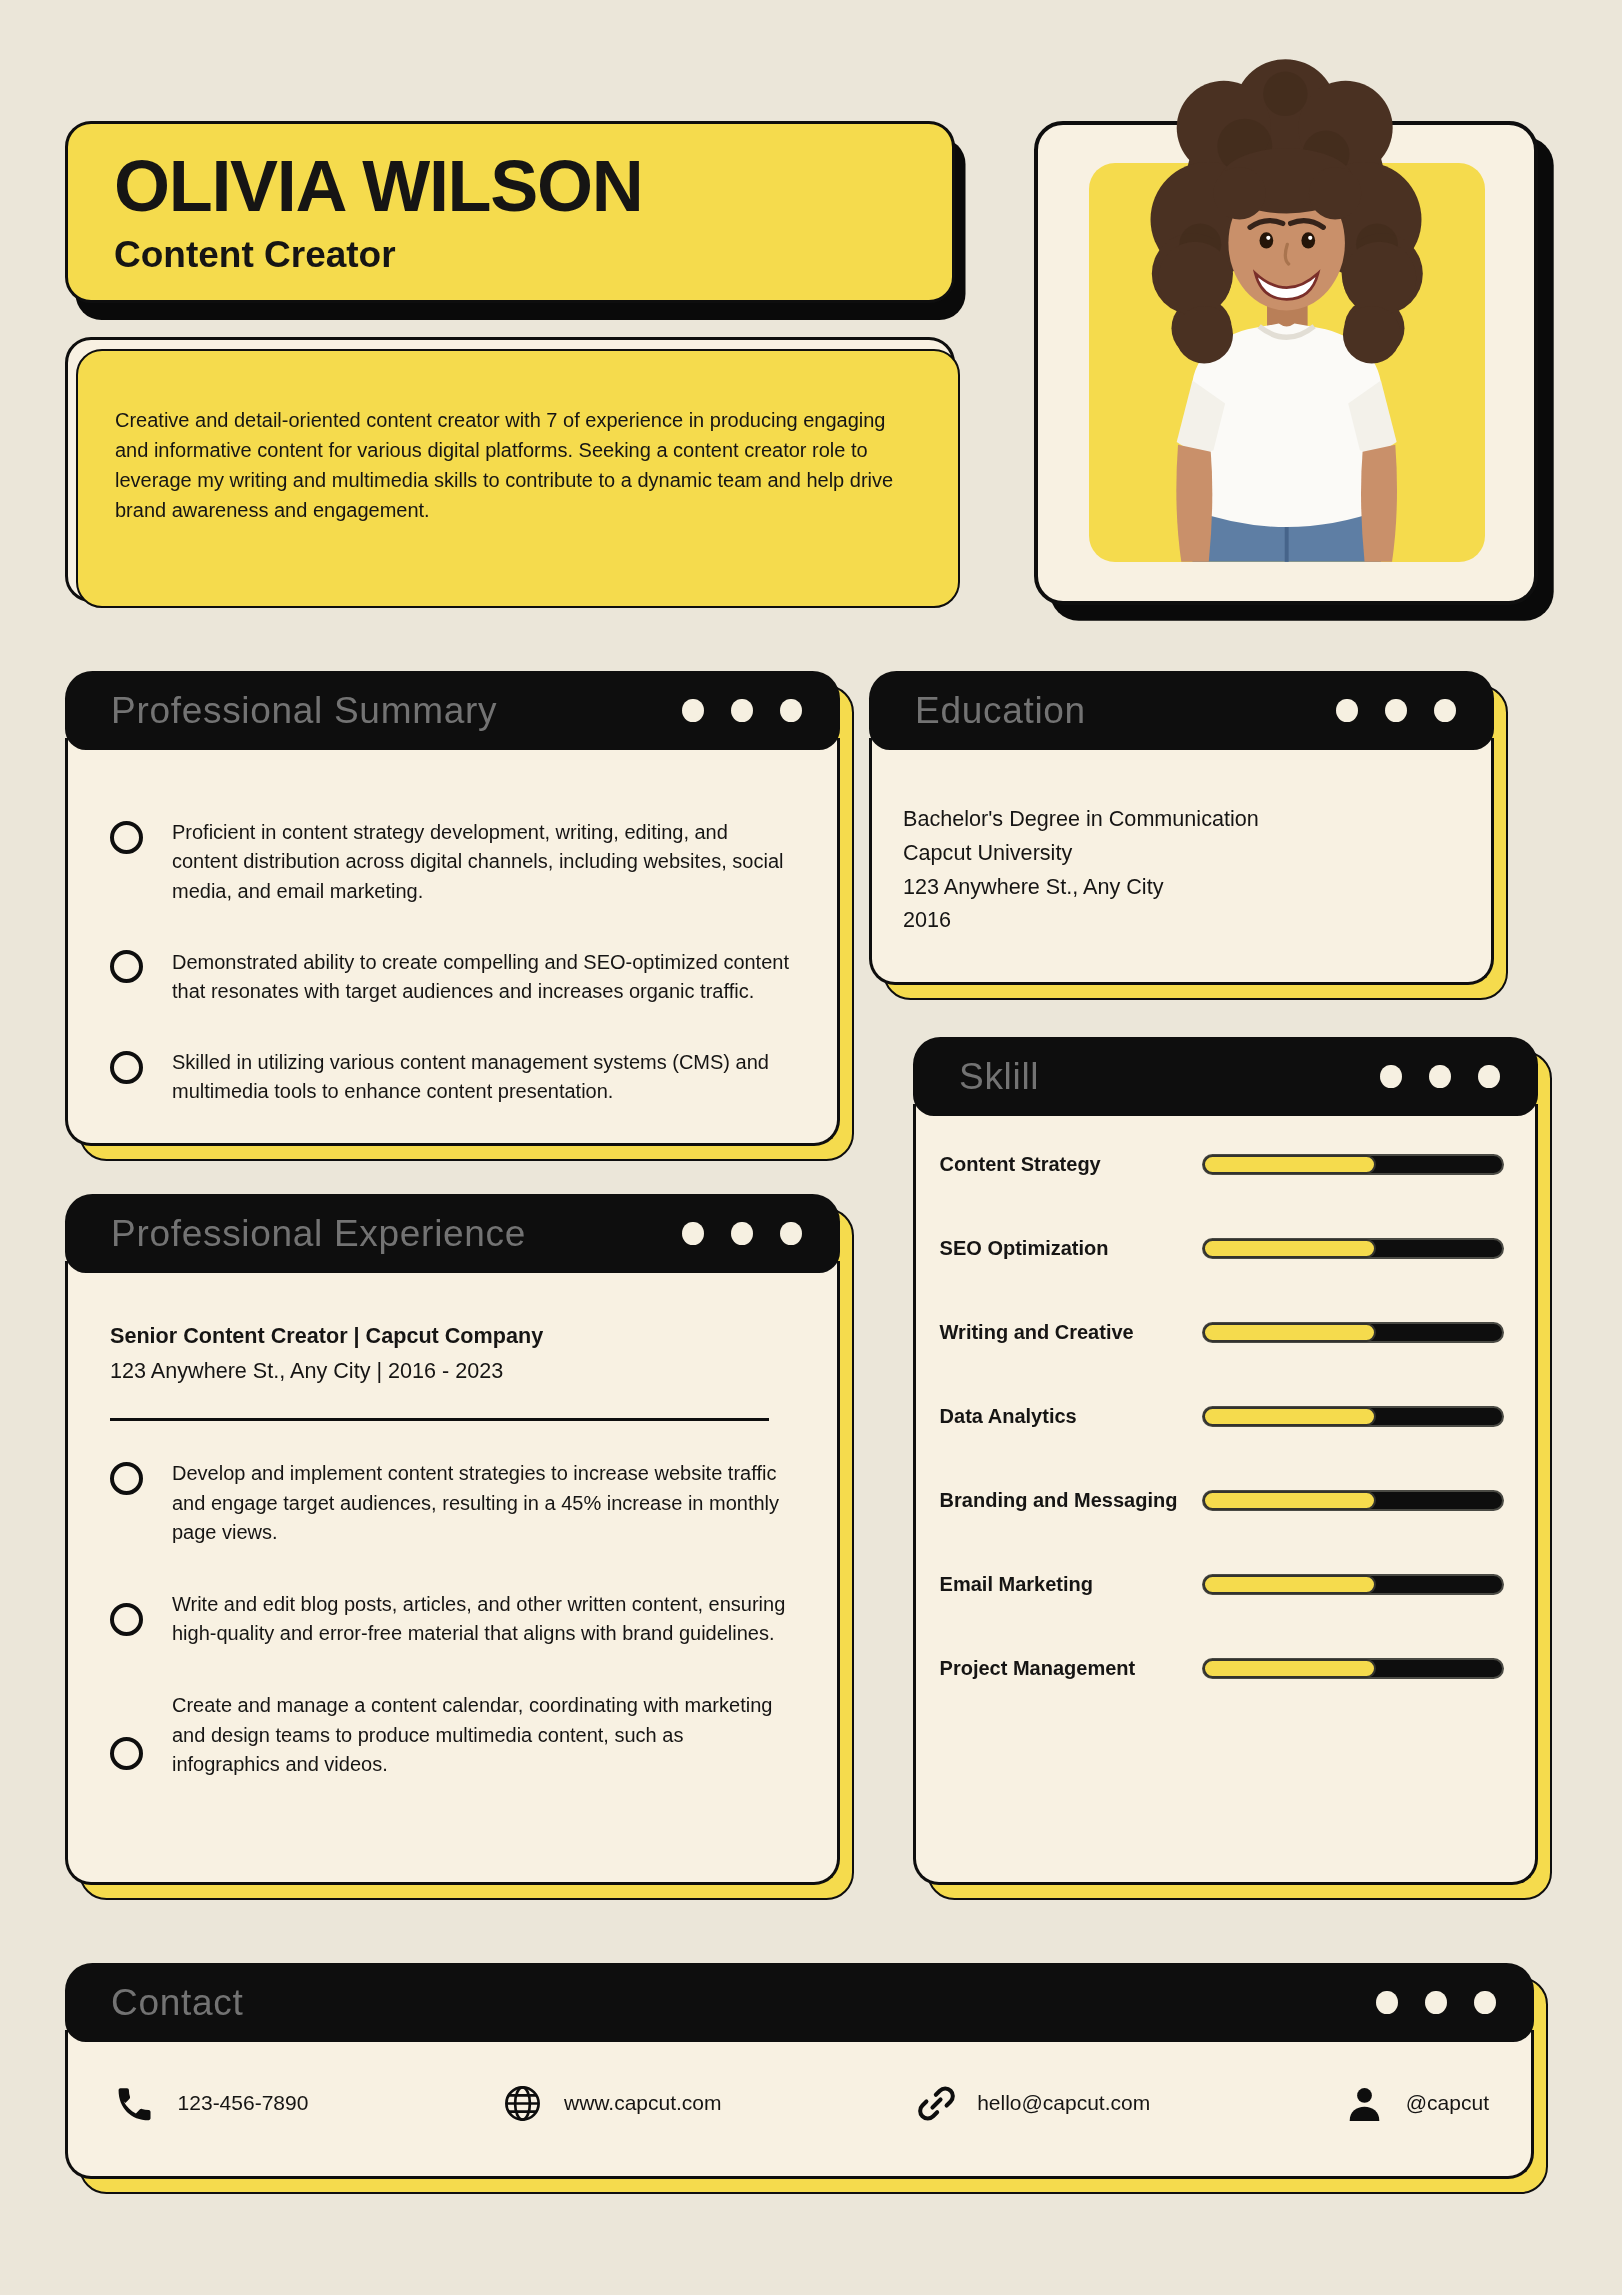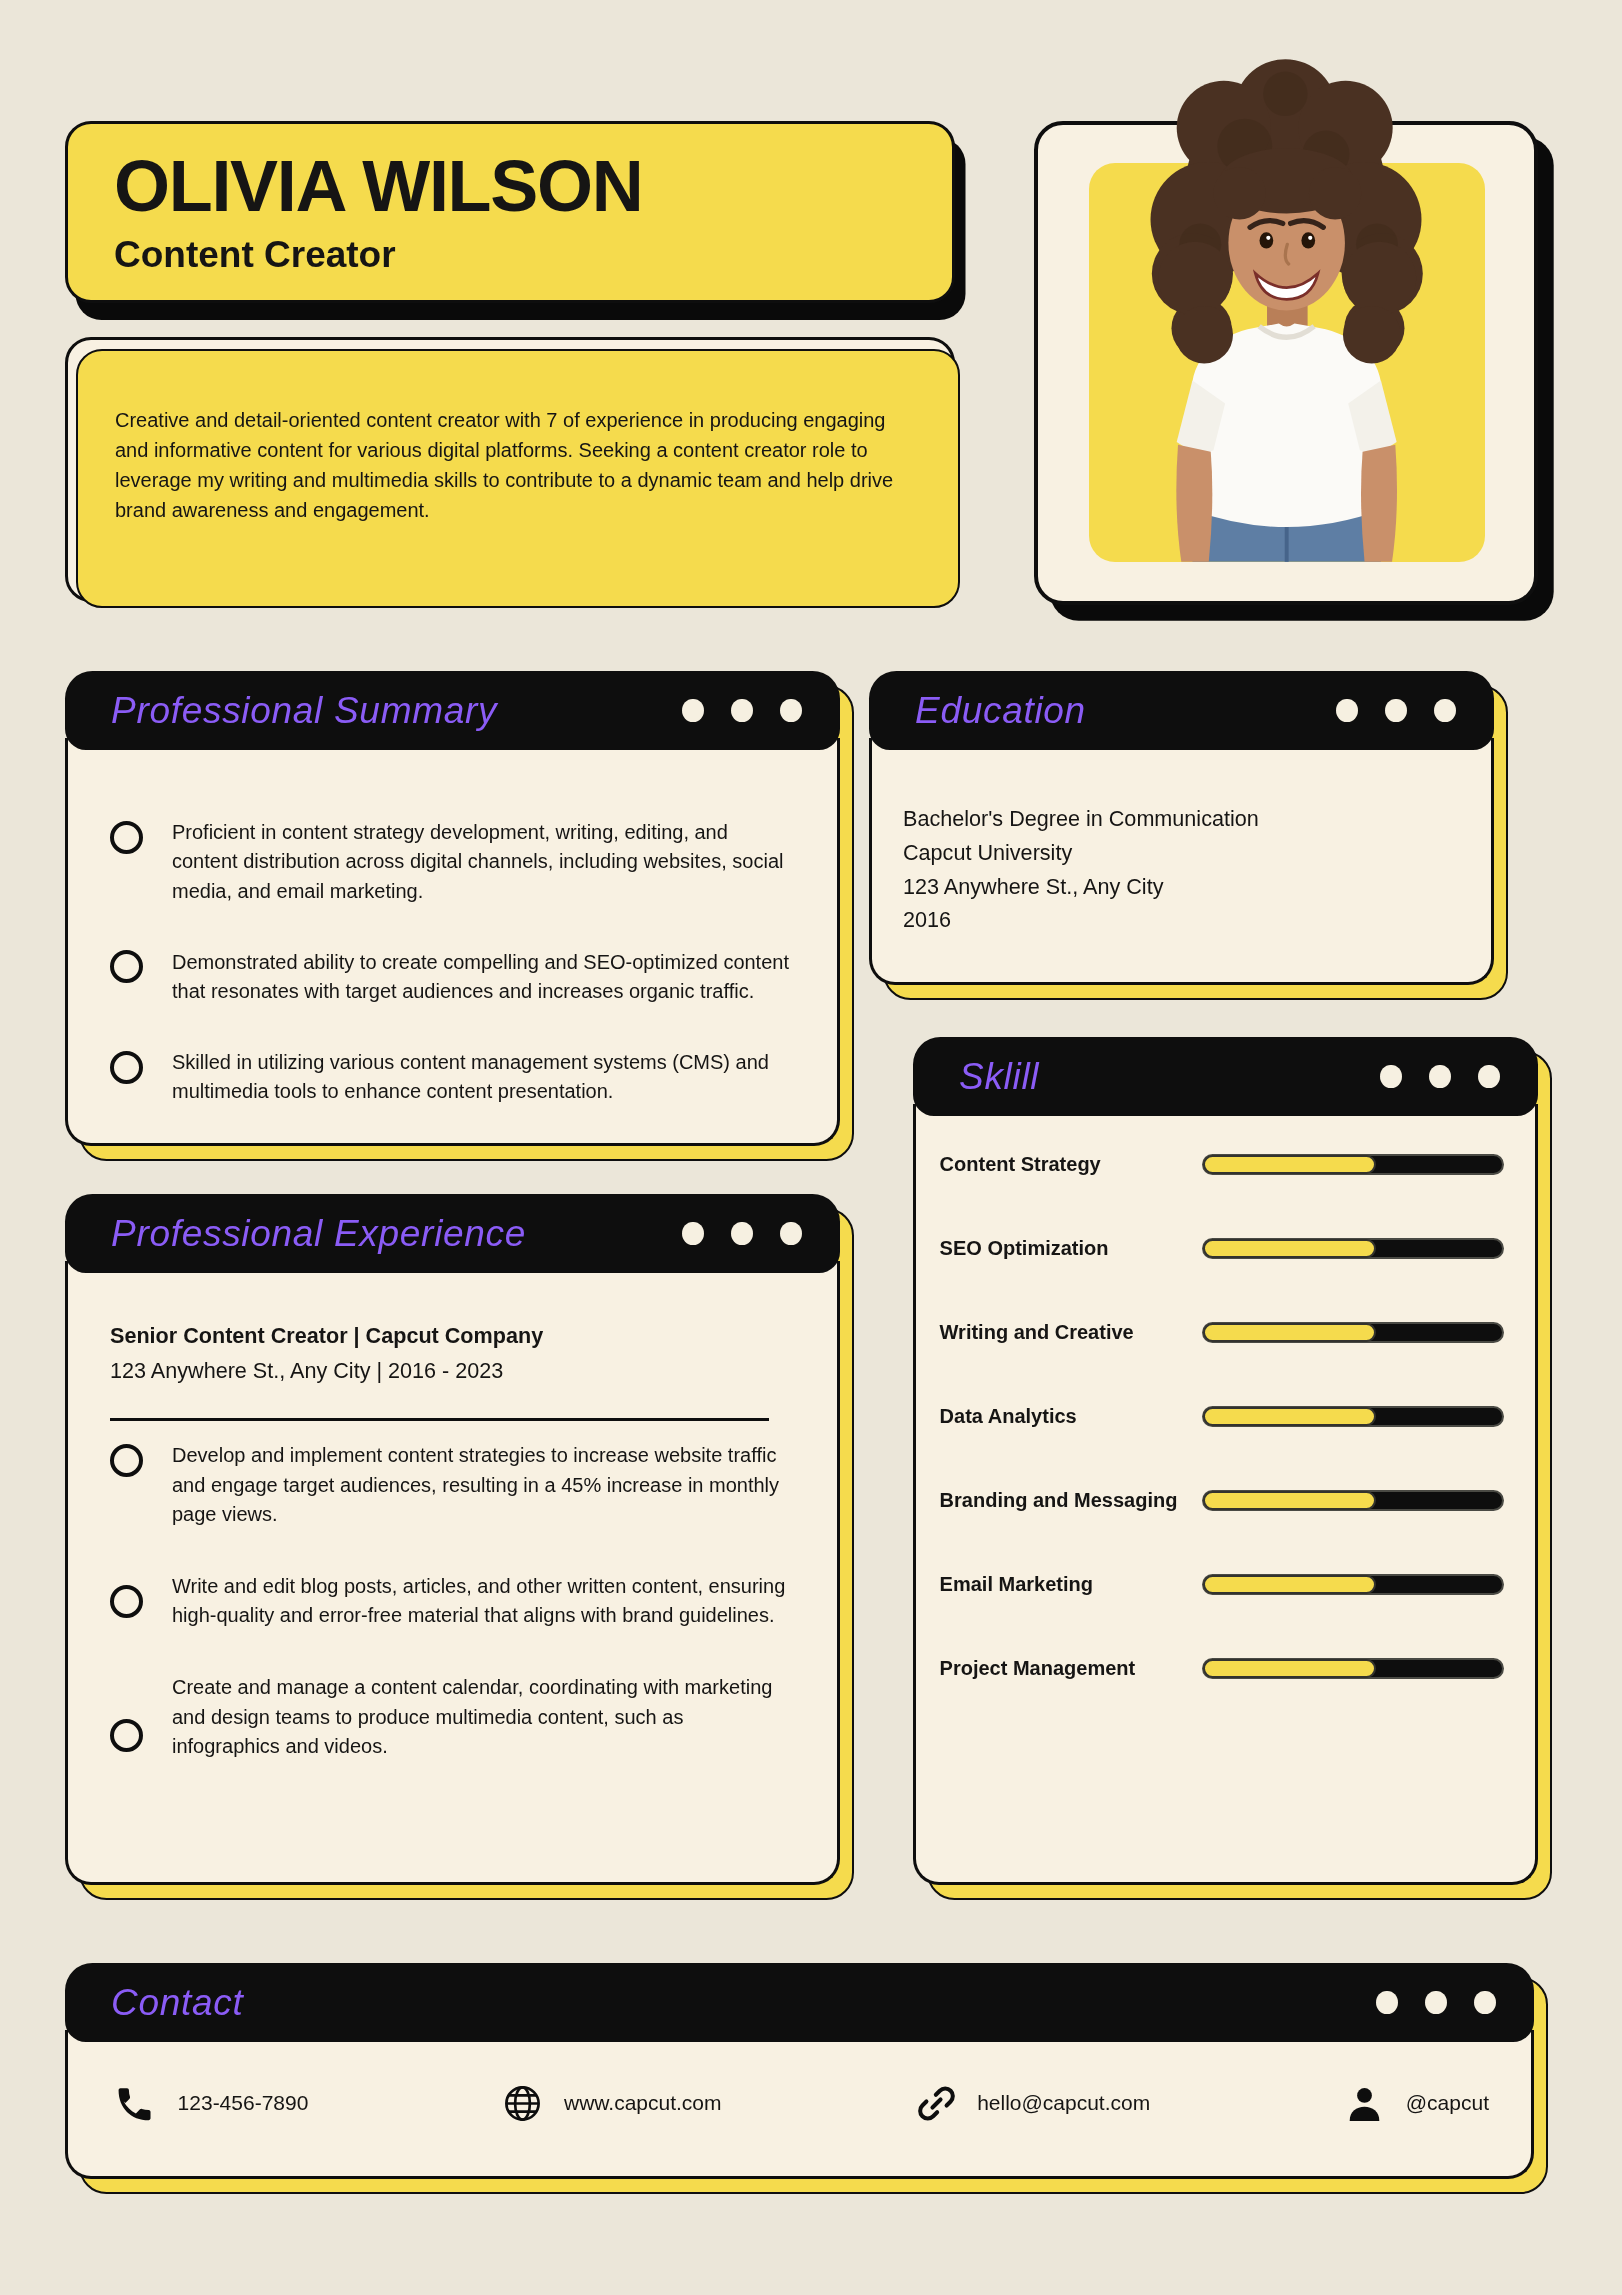--- a/index.html
+++ b/index.html
@@ -46,21 +46,21 @@
   .window{position:absolute;z-index:1;}
   .window::after{
     content:"";position:absolute;left:14.4px;top:14.4px;width:100%;height:100%;
     background:#F5DB4D;border:2.6px solid #0E0E0E;border-radius:27.5px;z-index:-1;box-sizing:border-box;
   }
   .win-header{
     position:relative;z-index:2;height:79px;background:#0E0E0E;
     border-radius:27.5px 27.5px 21px 21px;
     display:flex;align-items:center;padding:0 38px 0 46px;box-sizing:border-box;
   }
-  .win-title{color:#8b5cf6;font-size:37px;font-weight:500;letter-spacing:0.7px;font-style:italic;}
+  .win-title{color:#737373;font-size:37px;font-weight:500;letter-spacing:0.7px;}
   .win-dots{margin-left:auto;display:flex;gap:27.5px;align-items:center;}
   .win-dot{width:21.6px;height:23.6px;border-radius:50%;background:#F6F0E1;}
   .win-body{
     position:relative;z-index:1;margin-top:-11.8px;background:#F8F1E2;
     border:3.3px solid #0E0E0E;border-top:none;border-radius:0 0 26px 26px;box-sizing:border-box;
   }
 
   
   .bullet{display:flex;gap:29px;font-size:20px;line-height:1.46;margin-bottom:42px;}
   .ring{flex:none;width:25px;height:25px;border:4.6px solid #0E0E0E;border-radius:50%;margin-top:2.6px;background:transparent;}
@@ -80,21 +80,21 @@
   .skill-label{font-size:20px;font-weight:700;}
   .skill-bar{width:302px;height:21px;background:#0E0E0E;border:2px solid #4A4A44;border-radius:11.8px;position:relative;box-sizing:border-box;}
   .skill-fill{position:absolute;left:-0.7px;top:-0.7px;bottom:-0.7px;background:#F5DB4D;border:2px solid #33332E;border-radius:10.5px;box-sizing:border-box;}
 
   
   #exp-win{left:65px;top:1194px;width:775px;}
   #exp-win .win-body{height:624px;padding:59px 51px 0 42px;}
   .exp-heading{font-size:21.6px;font-weight:700;line-height:1.5;}
   .exp-sub{font-size:21.6px;font-weight:400;line-height:1.5;margin-top:2.6px;}
   .exp-rule{border:none;height:3.9px;background:#0E0E0E;margin:30px 17px 0 0;}
-  .exp-bullets{margin-top:20px;}
+  .exp-bullets{margin-top:38px;}
   .exp-bullets .bullet{margin-bottom:43px;}
   .exp-bullets .bullet:nth-child(2) .ring{align-self:center;margin-top:0;}
   .exp-bullets .bullet:nth-child(3) .ring{align-self:flex-end;margin-bottom:9.2px;margin-top:0;}
 
   
   #contact-win{left:65px;top:1963px;width:1469px;}
   #contact-win .win-body{height:149px;display:flex;align-items:center;justify-content:space-between;padding:0 42px 0 47px;}
   .contact-item{display:flex;align-items:center;gap:19.6px;font-size:21px;}
   .contact-icon{width:43px;height:43px;flex:none;}
   .contact-icon svg{width:100%;height:100%;display:block;}

